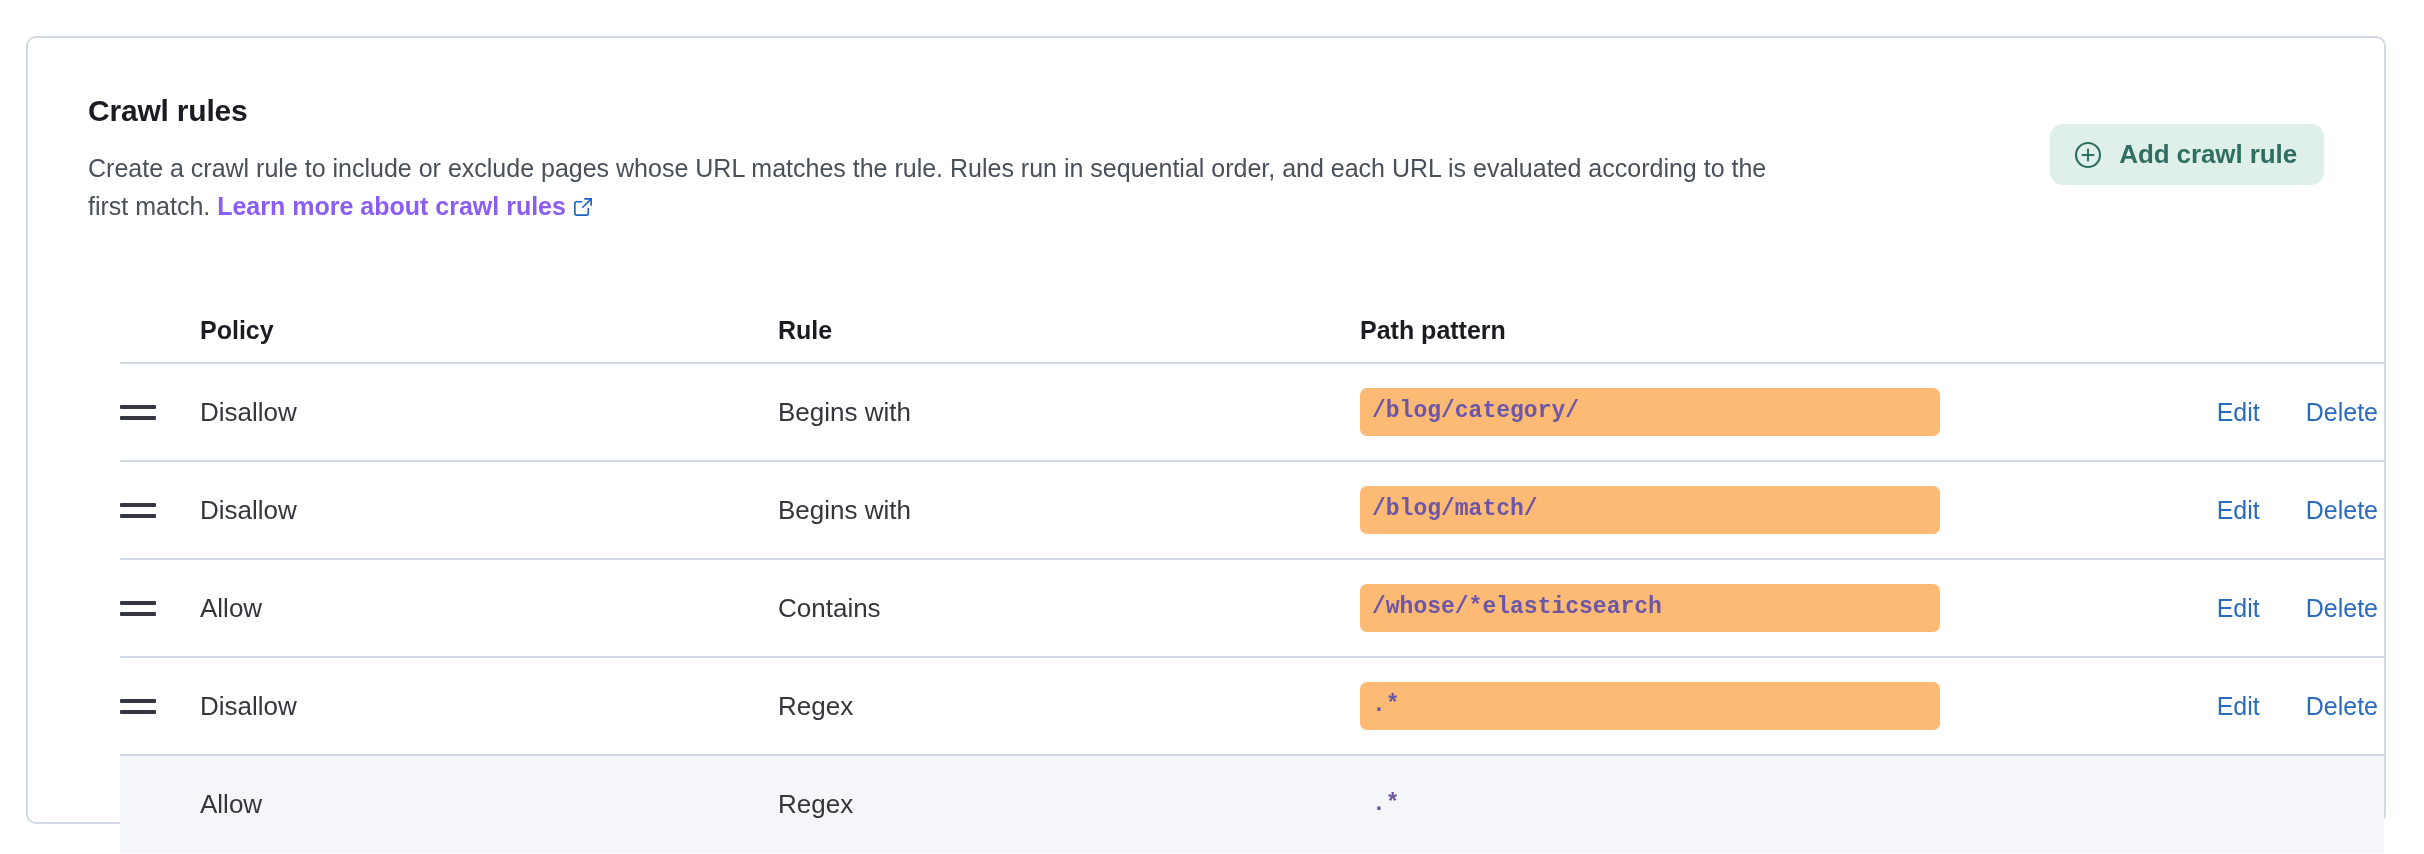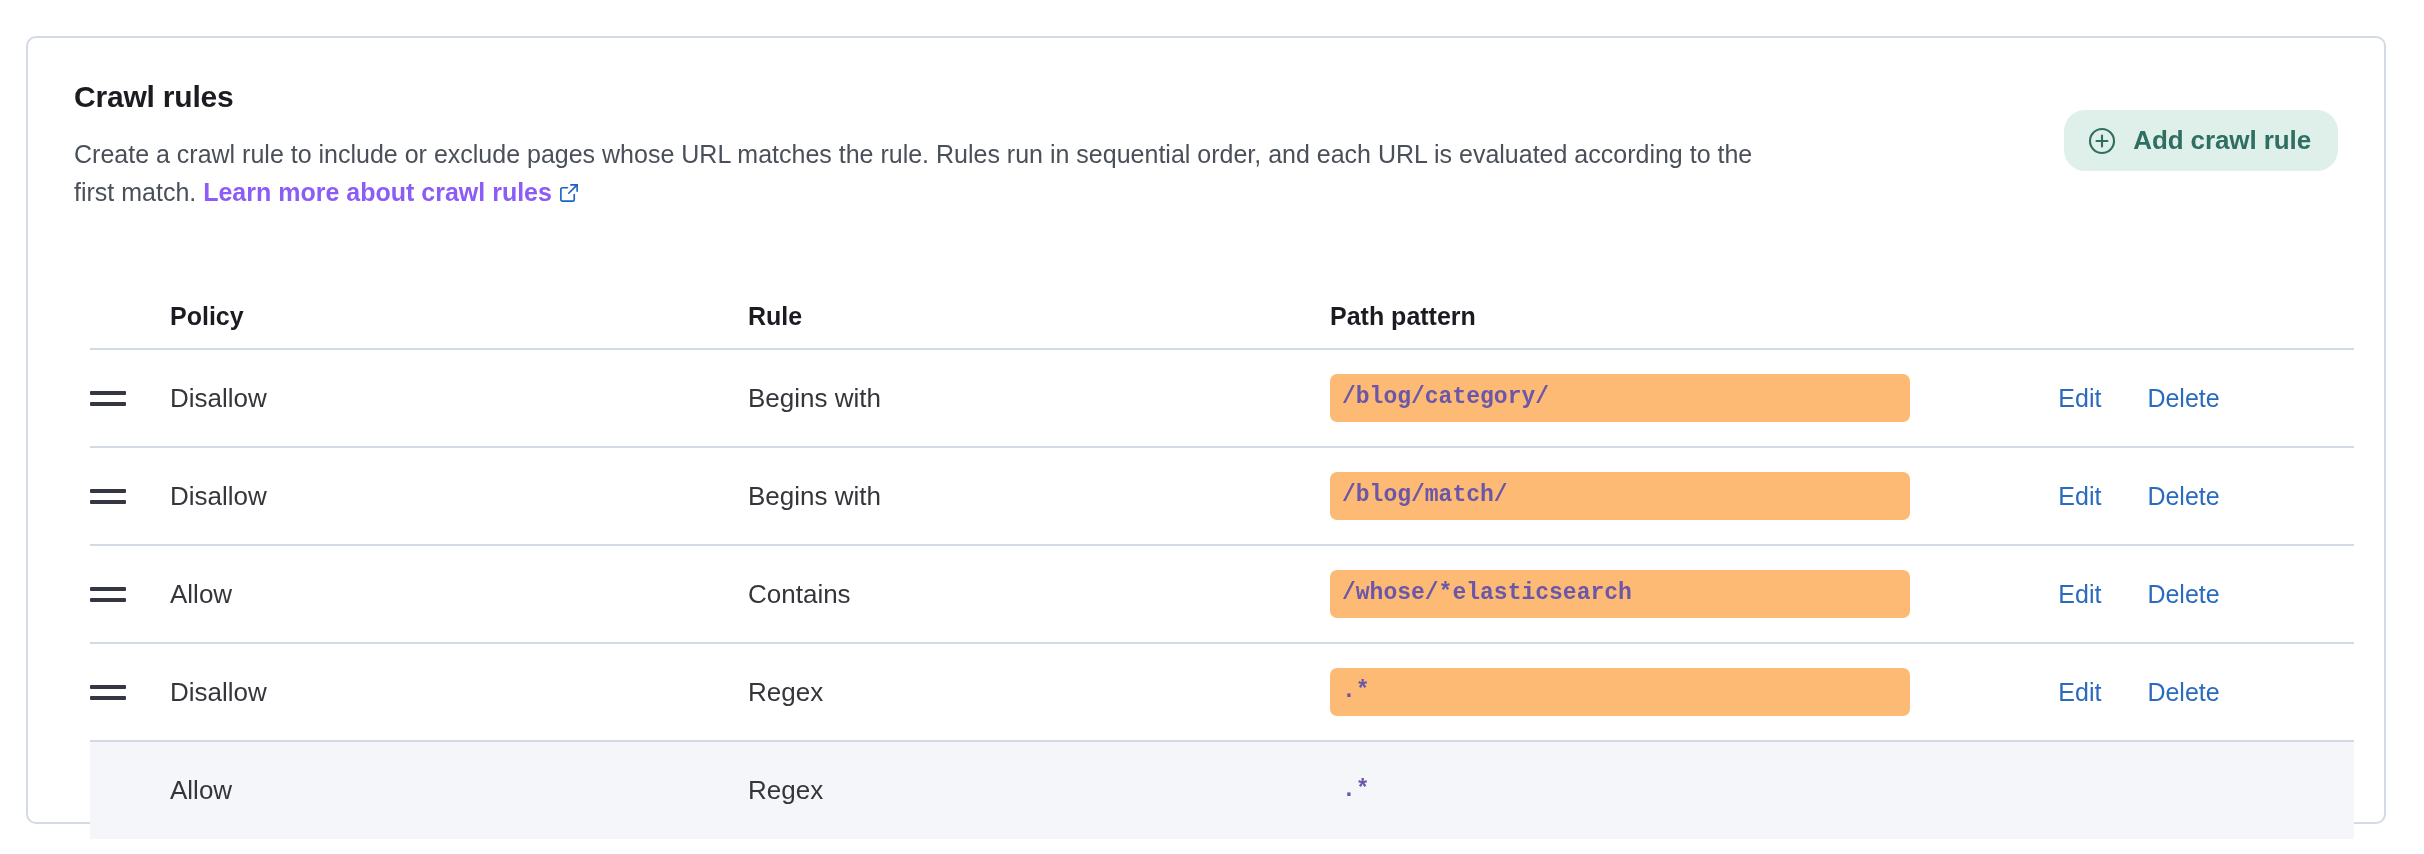--- a/index.html
+++ b/index.html
@@ -24,21 +24,21 @@
   
   .card {
     position: absolute;
     left: 26px;
     top: 36px;
     width: 2360px;
     height: 788px;
     background: #ffffff;
     border: 2px solid #d3dae6;
     border-radius: 10px;
-    padding: 2px;
+    padding: 16px;
   }
 
   .card-inner {
     position: relative;
     width: 100%;
     height: 100%;
     padding: 40px 44px 0 44px;
   }
 
   
@@ -88,39 +88,39 @@
   
   .add-btn {
     position: absolute;
     right: 0;
     top: 30px;
     display: inline-flex;
     align-items: center;
     gap: 16px;
     background: #dff0ea;
     border: none;
-    border-radius: 21px;
+    border-radius: 13px;
     padding: 15px 27px 15px 23px;
     cursor: pointer;
     font-family: "Liberation Sans", sans-serif;
   }
   .add-btn-label {
     font-size: 26px;
     font-weight: bold;
     color: #2f6f62;
     letter-spacing: -0.1px;
     white-space: nowrap;
   }
   .plus-icon { width: 30px; height: 30px; display: block; flex: 0 0 30px; }
   .plus-icon svg { display: block; width: 30px; height: 30px; }
 
   
   .table-wrap {
     position: absolute;
-    left: 60px;
+    left: 76px;
     top: 262px;
     width: 2264px;
   }
 
   .tbl { width: 100%; border-collapse: collapse; table-layout: fixed; }
 
   .tbl th {
     text-align: left;
     font-size: 25px;
     font-weight: bold;
@@ -186,21 +186,21 @@
     font-family: "Liberation Mono", monospace;
     font-size: 23px;
     font-weight: bold;
     color: #6b56a8;
     line-height: 1.45;
     background: transparent;
   }
 
   .actions {
     display: flex;
-    justify-content: center;
+    justify-content: flex-end;
     align-items: center;
     gap: 46px;
     padding-right: 6px;
   }
   .act-link {
     font-size: 25px;
     color: #2a6bbd;
     font-weight: 400;
     text-decoration: none;
     cursor: pointer;

